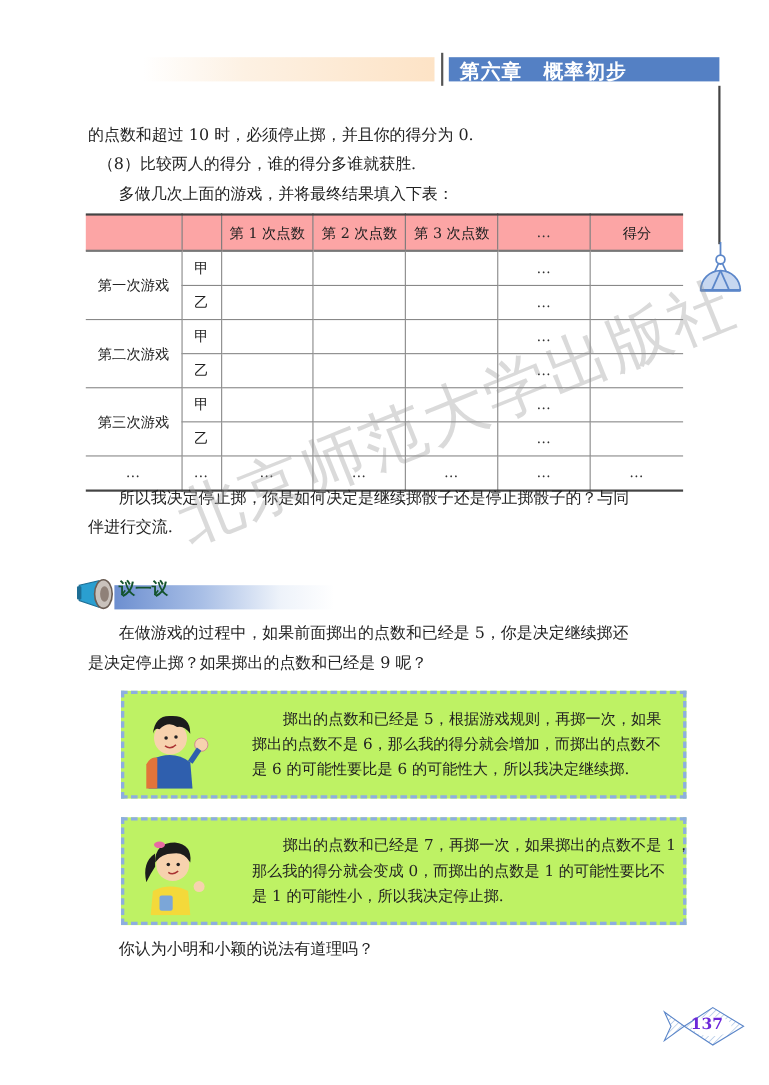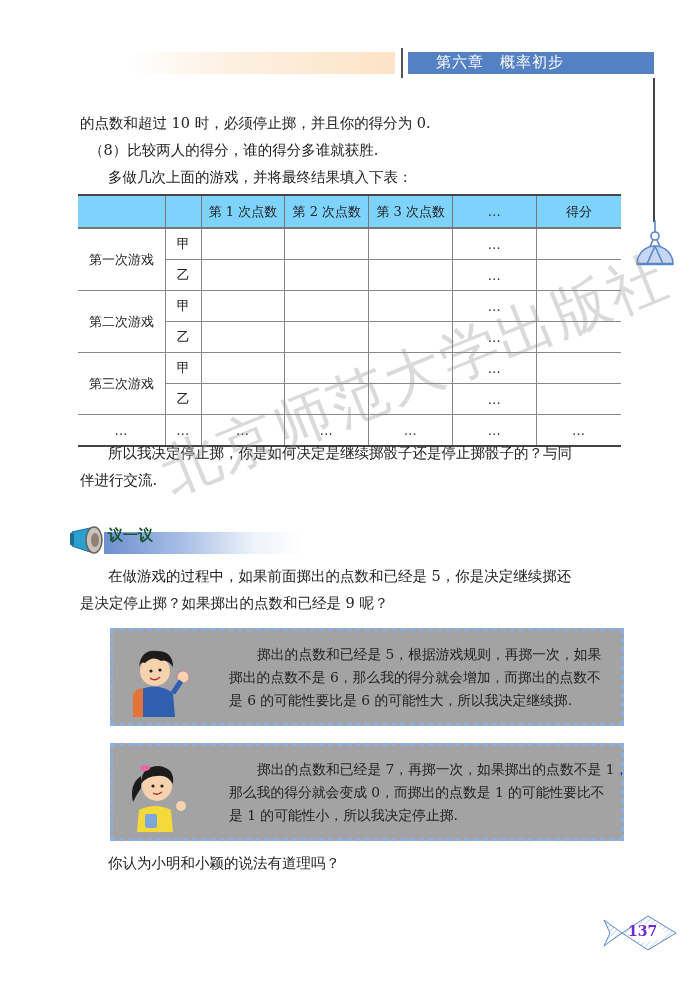--- a/index.html
+++ b/index.html
@@ -2,33 +2,33 @@
 <html><head>
 <meta charset="utf-8">
 <style>
   html, body { margin: 0; padding: 0; background: #ffffff; }
   body { width: 699px; height: 986px; position: relative; overflow: hidden;
          font-family: "DejaVu Serif", "Liberation Serif", serif; color: #222; }
   .hdr-grad { position: absolute; left: 130px; top: 52px; width: 265px; height: 22px;
               background: linear-gradient(to right, #ffffff 0%, #fdf1e3 35%, #fde3c6 100%); }
   .hdr-vline { position: absolute; left: 401px; top: 48px; width: 2px; height: 30px; background: #555; }
   .hdr-band { position: absolute; left: 408px; top: 52px; width: 246px; height: 22px; background: #5480c4; }
-  .hdr-title { position: absolute; left: 436px; top: 53px; font-family: "DejaVu Sans", "Liberation Sans", sans-serif;
-               font-size: 15px; font-weight: normal; color: #ffffff; letter-spacing: 1px; white-space: pre; }
+  .hdr-title { position: absolute; left: 418px; top: 53px; font-family: "DejaVu Sans", "Liberation Sans", sans-serif;
+               font-size: 18px; font-weight: bold; color: #ffffff; letter-spacing: 1px; white-space: pre; }
   .side-line { position: absolute; left: 653px; top: 78px; width: 1.5px; height: 144px; background: #444; }
   .side-icon { position: absolute; left: 635px; top: 220px; width: 40px; height: 50px; }
 
   .para { position: absolute; font-size: 14.5px; line-height: 27px; white-space: nowrap; }
   .p1 { left: 80px; top: 110px; }
   .p2 { left: 89px; top: 137px; }
   .p3 { left: 108px; top: 164px; }
 
   table.score { position: absolute; left: 78px; top: 194px; width: 543px; border-collapse: collapse;
                 font-size: 13px; border-top: 2px solid #444; border-bottom: 2px solid #444; }
-  table.score th { background: #7dd3fc; font-weight: normal; height: 29px; border: 1px solid #777;
+  table.score th { background: #fca5a5; font-weight: normal; height: 29px; border: 1px solid #777;
                    border-top: none; border-bottom: 2px solid #777; }
   table.score td { height: 28px; border: 1px solid #888; text-align: center; }
   table.score tr > *:first-child { border-left: none; }
   table.score tr > *:last-child { border-right: none; }
   table.score tr.grp td { border-top: 1.5px solid #555; }
   .c0 { width: 86px; } .c1 { width: 33px; } .c2, .c3, .c4 { width: 82px; } .c5 { width: 82px; } .c6 { width: 83px; }
   .dots { letter-spacing: 1px; color: #333; }
 
   .p4 { left: 108px; top: 440px; }
   .p5 { left: 80px; top: 467px; }
@@ -39,21 +39,21 @@
 
   .yi-bar { position: absolute; left: 104px; top: 532px; width: 200px; height: 22px;
             background: linear-gradient(to right, #6d8fd0 0%, #a9bfe6 40%, rgba(220,230,245,0.5) 75%, rgba(255,255,255,0) 100%); }
   .yi-icon { position: absolute; left: 68px; top: 524px; width: 40px; height: 32px; }
   .yi-title { position: absolute; left: 108px; top: 526px; font-family: "DejaVu Sans", sans-serif; font-weight: bold;
               font-size: 15px; color: #14532d; }
 
   .p6 { left: 108px; top: 563px; }
   .p7 { left: 80px; top: 590px; }
 
-  .card { position: absolute; left: 110px; width: 508px; height: 92px; border: 3px dashed #8daee0; background: #a3a3a3; }
+  .card { position: absolute; left: 110px; width: 508px; height: 92px; border: 3px dashed #8daee0; background: #bef264; }
   .card1 { top: 628px; }
   .card2 { top: 743px; }
   .avatar { position: absolute; left: 8px; top: 8px; width: 72px; height: 78px; }
   .card-text { position: absolute; left: 116px; top: 12px; font-size: 13.8px; line-height: 23px; white-space: nowrap; }
   .card-text .l1 { padding-left: 28px; }
 
   .p8 { left: 108px; top: 850px; }
 
   .pagefish { position: absolute; left: 600px; top: 912px; width: 80px; height: 42px; }
   .pagenum { position: absolute; left: 628px; top: 923px; font-size: 14px; font-weight: bold; color: #6d28d9; }

